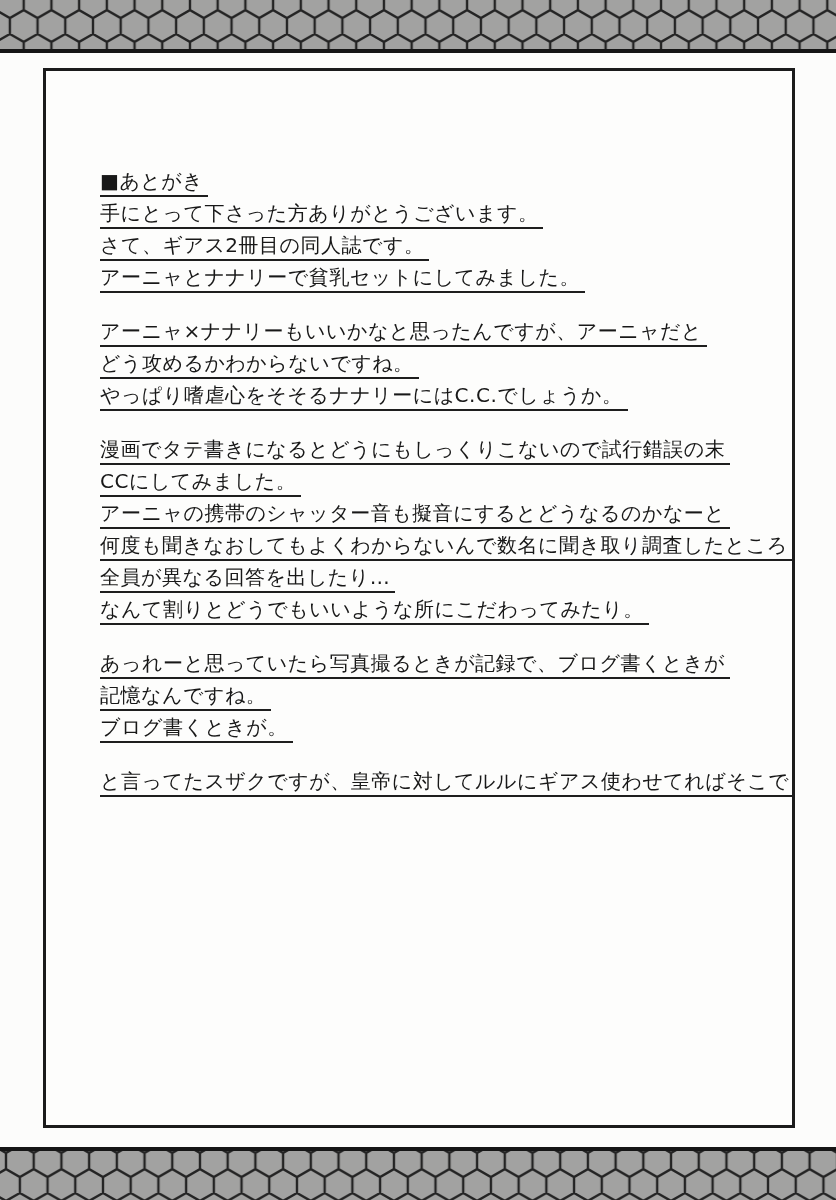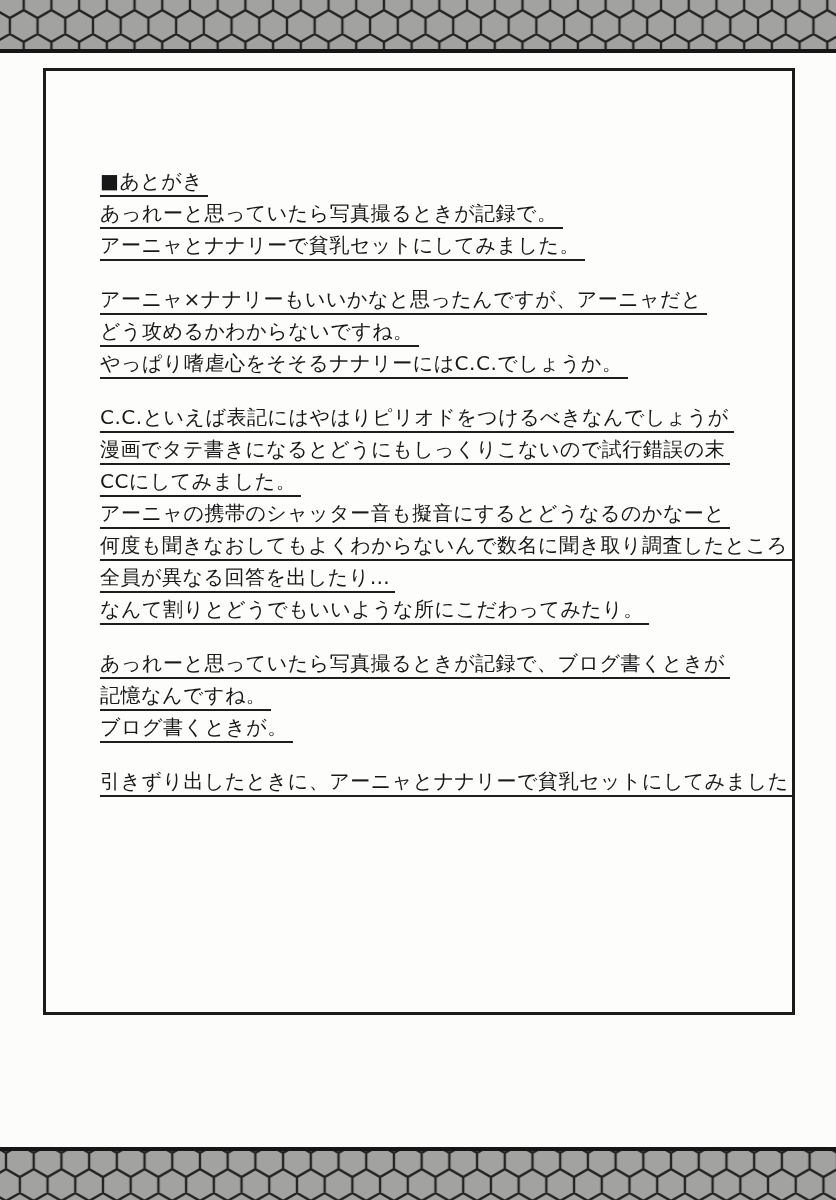--- a/index.html
+++ b/index.html
@@ -29,21 +29,21 @@
   .hexband.bottom {
     top: 1147px;
     height: 49px;
     border-top: 4px solid #161616;
   }
   .frame {
     position: absolute;
     left: 43px;
     top: 68px;
     width: 752px;
-    height: 947px;
+    height: 1060px;
     border: 3px solid #1b1b1b;
     box-sizing: border-box;
     background: #fdfdfc;
   }
   .content {
     position: absolute;
     left: 54px;
     top: 97px;
     width: 692px;
     color: #181818;
@@ -88,48 +88,48 @@
     </defs>
     <rect x="0" y="0" width="836" height="49" fill="#a2a2a1"></rect>
     <rect x="0" y="0" width="836" height="49" fill="url(#hexpat-top)"></rect>
   </svg>
 
   <div class="frame">
     <div class="content">
 
       <div class="para">
         <div class="t-line"><span class="u">■あとがき</span></div>
-        <div class="t-line"><span class="u">あっれーと思っていたら写真撮るときが記録で。</span></div>
+        <div class="t-line"><span class="u">手にとって下さった方ありがとうございます。</span></div>
+        <div class="t-line"><span class="u">さて、ギアス2冊目の同人誌です。</span></div>
         <div class="t-line"><span class="u">アーニャとナナリーで貧乳セットにしてみました。</span></div>
       </div>
 
       <div class="para">
         <div class="t-line"><span class="u">アーニャ×ナナリーもいいかなと思ったんですが、アーニャだと</span></div>
         <div class="t-line"><span class="u">どう攻めるかわからないですね。</span></div>
         <div class="t-line"><span class="u">やっぱり嗜虐心をそそるナナリーにはC.C.でしょうか。</span></div>
       </div>
 
       <div class="para">
-        <div class="t-line"><span class="u">C.C.といえば表記にはやはりピリオドをつけるべきなんでしょうが</span></div>
         <div class="t-line"><span class="u">漫画でタテ書きになるとどうにもしっくりこないので試行錯誤の末</span></div>
         <div class="t-line"><span class="u">CCにしてみました。</span></div>
         <div class="t-line"><span class="u">アーニャの携帯のシャッター音も擬音にするとどうなるのかなーと</span></div>
         <div class="t-line"><span class="u">何度も聞きなおしてもよくわからないんで数名に聞き取り調査したところ</span></div>
         <div class="t-line"><span class="u">全員が異なる回答を出したり…</span></div>
         <div class="t-line"><span class="u">なんて割りとどうでもいいような所にこだわってみたり。</span></div>
       </div>
 
       <div class="para">
         <div class="t-line"><span class="u">あっれーと思っていたら写真撮るときが記録で、ブログ書くときが</span></div>
         <div class="t-line"><span class="u">記憶なんですね。</span></div>
         <div class="t-line"><span class="u">ブログ書くときが。</span></div>
       </div>
 
       <div class="para">
-        <div class="t-line"><span class="u">引きずり出したときに、アーニャとナナリーで貧乳セットにしてみました</span></div>
+        <div class="t-line"><span class="u">と言ってたスザクですが、皇帝に対してルルにギアス使わせてればそこで</span></div>
       </div>
 
     </div>
   </div>
 
   <div class="pageno">25</div>
 
   <svg class="hexband bottom" width="836" height="49" xmlns="http://www.w3.org/2000/svg">
     <defs>
       <pattern id="hexpat-bottom" width="27.71" height="48" patternUnits="userSpaceOnUse" patternTransform="translate(6,-6)">

